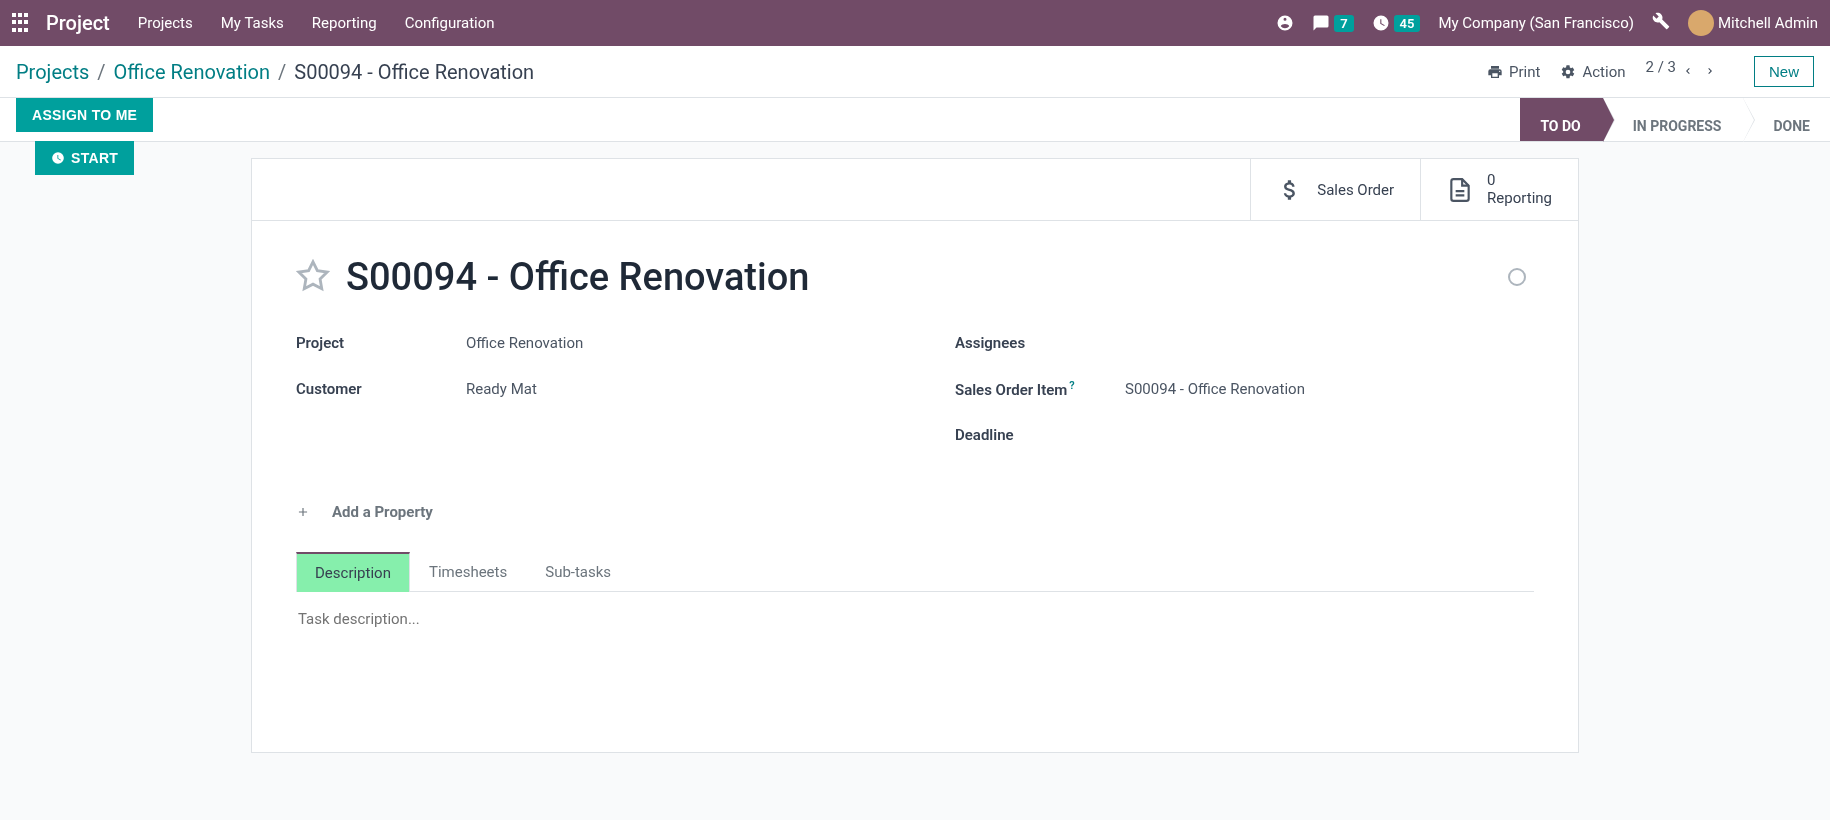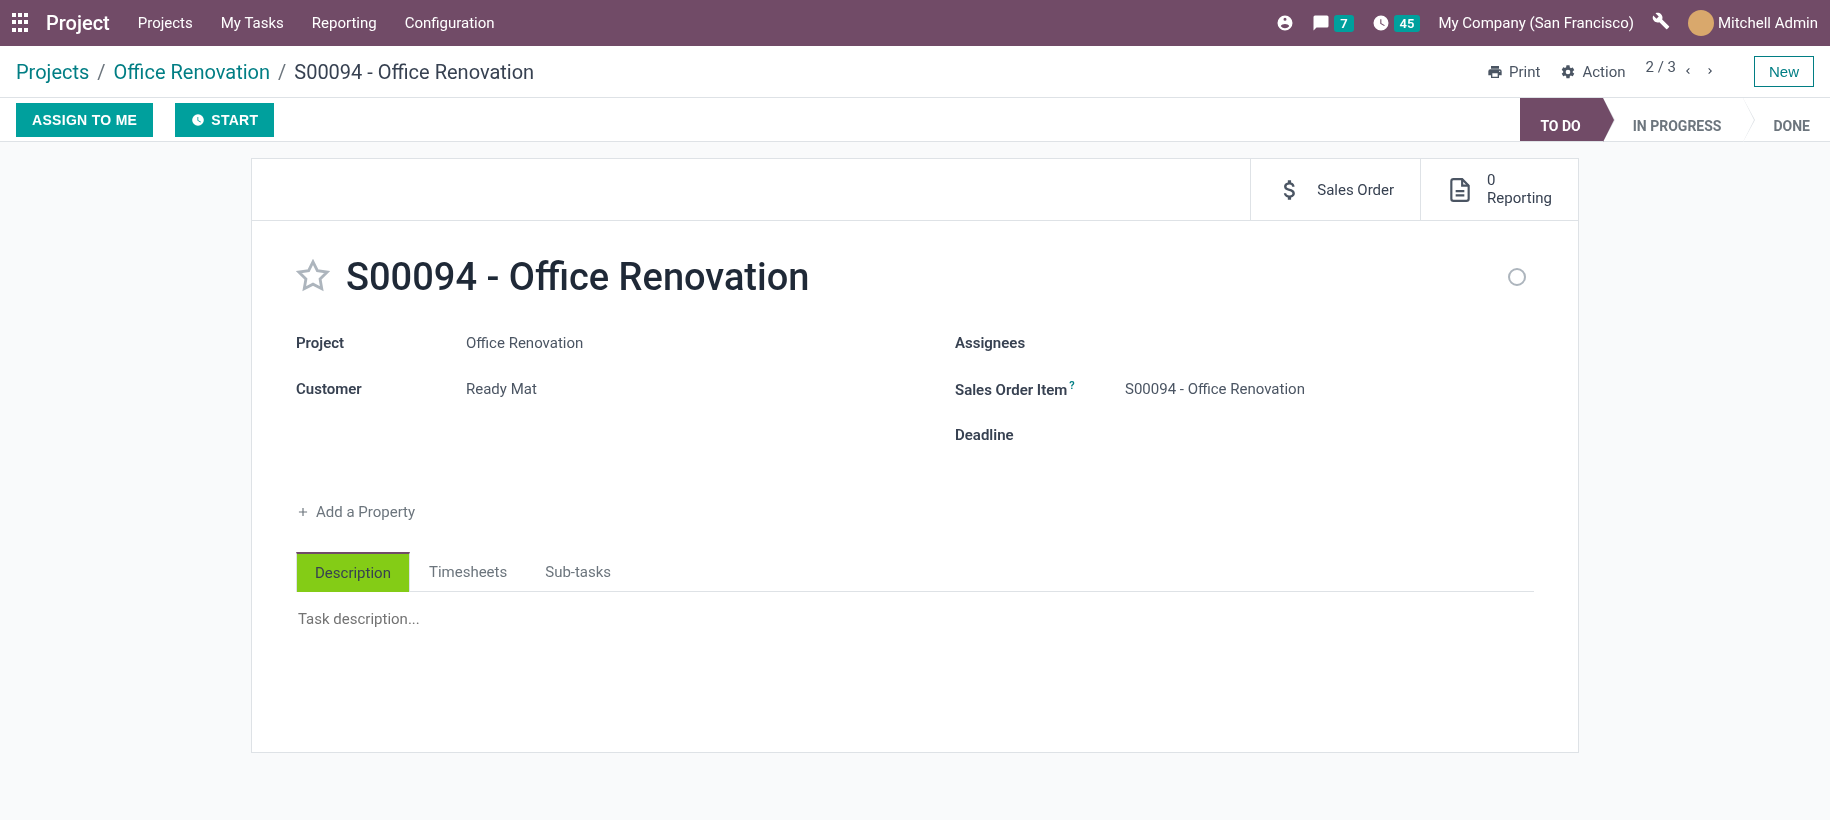--- a/index.html
+++ b/index.html
@@ -54,21 +54,21 @@
 
   
   .statusbar {
     background:#fff;
     border-bottom:1px solid #dee2e6;
     display:flex;
     align-items:stretch;
     padding-left:16px;
     height:44px;
   }
-  .statusbar .left-buttons { display:flex; align-items:center; gap:22px; }
+  .statusbar .left-buttons { display:flex; align-items:center; gap:9px;flex-direction:column; }
   .statusbar .btn-teal { background:#00a09d; color:#fff; border:none; padding:9px 16px; font-weight:700; font-size:14px; cursor:pointer; letter-spacing:0.3px;}
   .statusbar .btn-teal .ico { margin-right:6px; }
   .statusbar .spacer { flex:1; }
   .statusbar .stages { display:flex; align-items:stretch; }
   .stage {
     position:relative;
     display:flex; align-items:center;
     padding: 12px 22px 0 30px;
     font-weight:700; font-size:14px; color:#6c757d;
     cursor:pointer;
@@ -127,25 +127,25 @@
   .title-row .star { cursor:pointer; }
   .title-row h1 { font-size:38px; font-weight:500; color:#1f2937; flex:1;}
   .title-row .status-dot { width:18px; height:18px; border-radius:50%; border:2px solid #adb5bd; cursor:pointer; margin-right:8px;}
 
   .form-grid { display:grid; grid-template-columns: 1fr 1fr; gap: 10px 80px; margin-bottom:40px;}
   .form-row { display:flex; align-items:center; min-height:36px; }
   .form-row .label { width:170px; font-weight:600; color:#374151; font-size:15px;}
   .form-row .label sup { color:#017e84; font-weight:600; cursor:help; font-size:11px; margin-left:2px;}
   .form-row .value { color:#4b5563; font-size:15px; }
 
-  .add-prop { color:#6c757d; cursor:pointer; display:flex; align-items:center; gap:6px; font-size:15px; margin-bottom:30px;}
+  .add-prop { color:#6c757d; cursor:pointer; display:flex; align-items:center; gap:22px; font-size:15px; margin-bottom:30px;font-weight:bold;}
 
   .tabs { display:flex; border-bottom:1px solid #dee2e6; }
   .tab { padding:10px 18px; border:1px solid transparent; border-bottom:none; cursor:pointer; color:#6c757d; font-size:15px; position:relative; top:1px;}
-  .tab.active { border-color:#dee2e6; background:#84cc16; color:#374151; border-top:2px solid #714b67; }
+  .tab.active { border-color:#dee2e6; background:#86efac; color:#374151; border-top:2px solid #714b67; }
 
   .desc-area { padding:18px 2px; color:#737373; font-size:15px; min-height:140px; }
 
 </style>
 </head>
 <body>
 
 <div class="topnav">
   <div class="apps-icon">
     <span></span>

